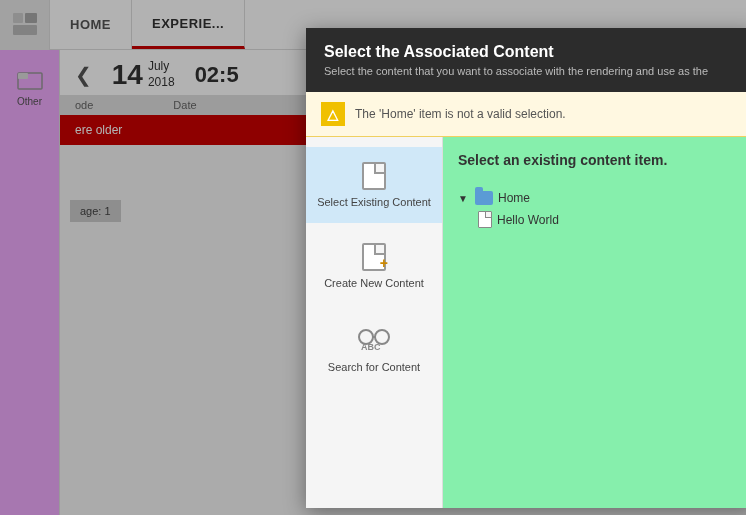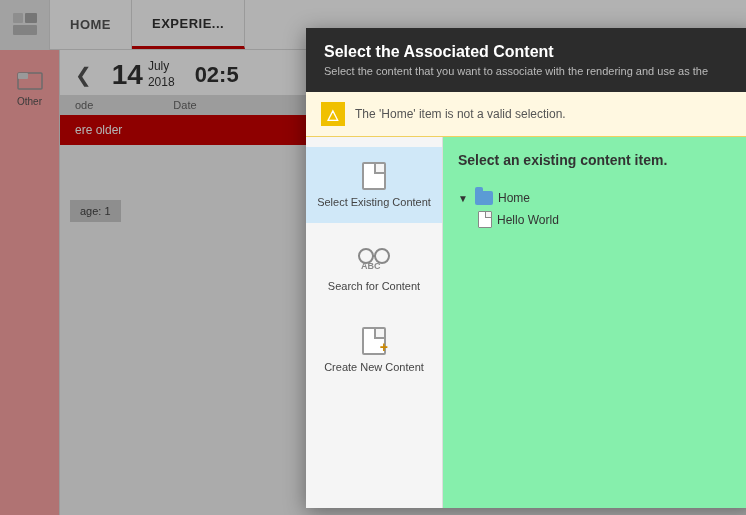--- a/index.html
+++ b/index.html
@@ -67,21 +67,21 @@
       color: #333;
     }
 
     
     .sidebar {
       position: absolute;
       top: 50px;
       left: 0;
       width: 60px;
       height: 465px;
-      background: #fca5a5;
+      background: #f0abfc;
       border-right: 1px solid #ddd;
       display: flex;
       flex-direction: column;
       align-items: center;
       padding-top: 10px;
     }
 
     .sidebar-item {
       display: flex;
       flex-direction: column;
@@ -530,38 +530,38 @@
     <div class="modal-left">
 
       <div class="modal-nav-item active">
         <div class="modal-nav-icon">
           <div class="file-icon"></div>
         </div>
         <span>Select Existing Content</span>
       </div>
 
       <div class="modal-nav-item">
+        <div class="modal-nav-icon">
+          <div class="file-icon-new"></div>
+        </div>
+        <span>Create New Content</span>
+      </div>
+
+      <div class="modal-nav-item">
         <div class="modal-nav-icon abc-icon">
           <svg width="36" height="28" viewBox="0 0 36 28">
 
             <circle cx="10" cy="13" r="7" fill="none" stroke="#888" stroke-width="2"></circle>
             <circle cx="26" cy="13" r="7" fill="none" stroke="#888" stroke-width="2"></circle>
             <line x1="17" y1="13" x2="19" y2="13" stroke="#888" stroke-width="2"></line>
 
             <text x="5" y="26" font-size="9" fill="#888" font-family="Arial" font-weight="bold">ABC</text>
           </svg>
         </div>
         <span>Search for Content</span>
-      </div>
-
-      <div class="modal-nav-item">
-        <div class="modal-nav-icon">
-          <div class="file-icon-new"></div>
-        </div>
-        <span>Create New Content</span>
       </div>
     </div>
 
     <div class="modal-right">
       <div class="modal-right-title">Select an existing content item.</div>
 
       <div class="tree-root">
 
         <div class="tree-item">
           <span class="tree-arrow">▼</span>

